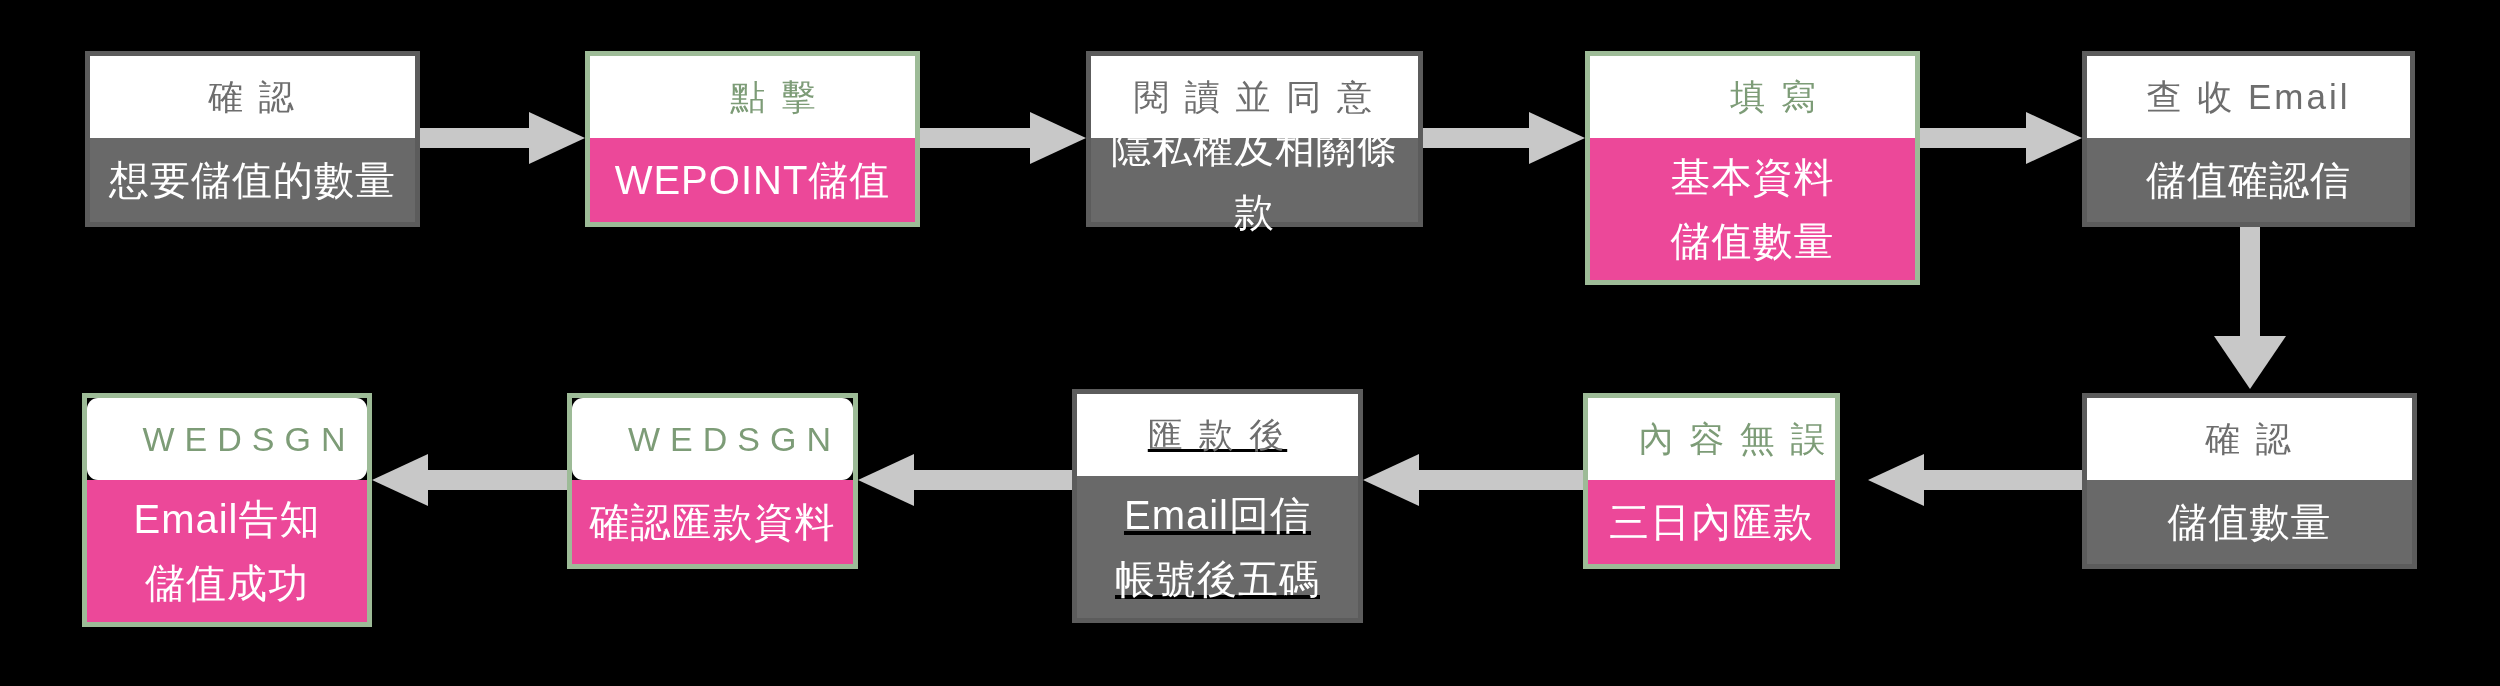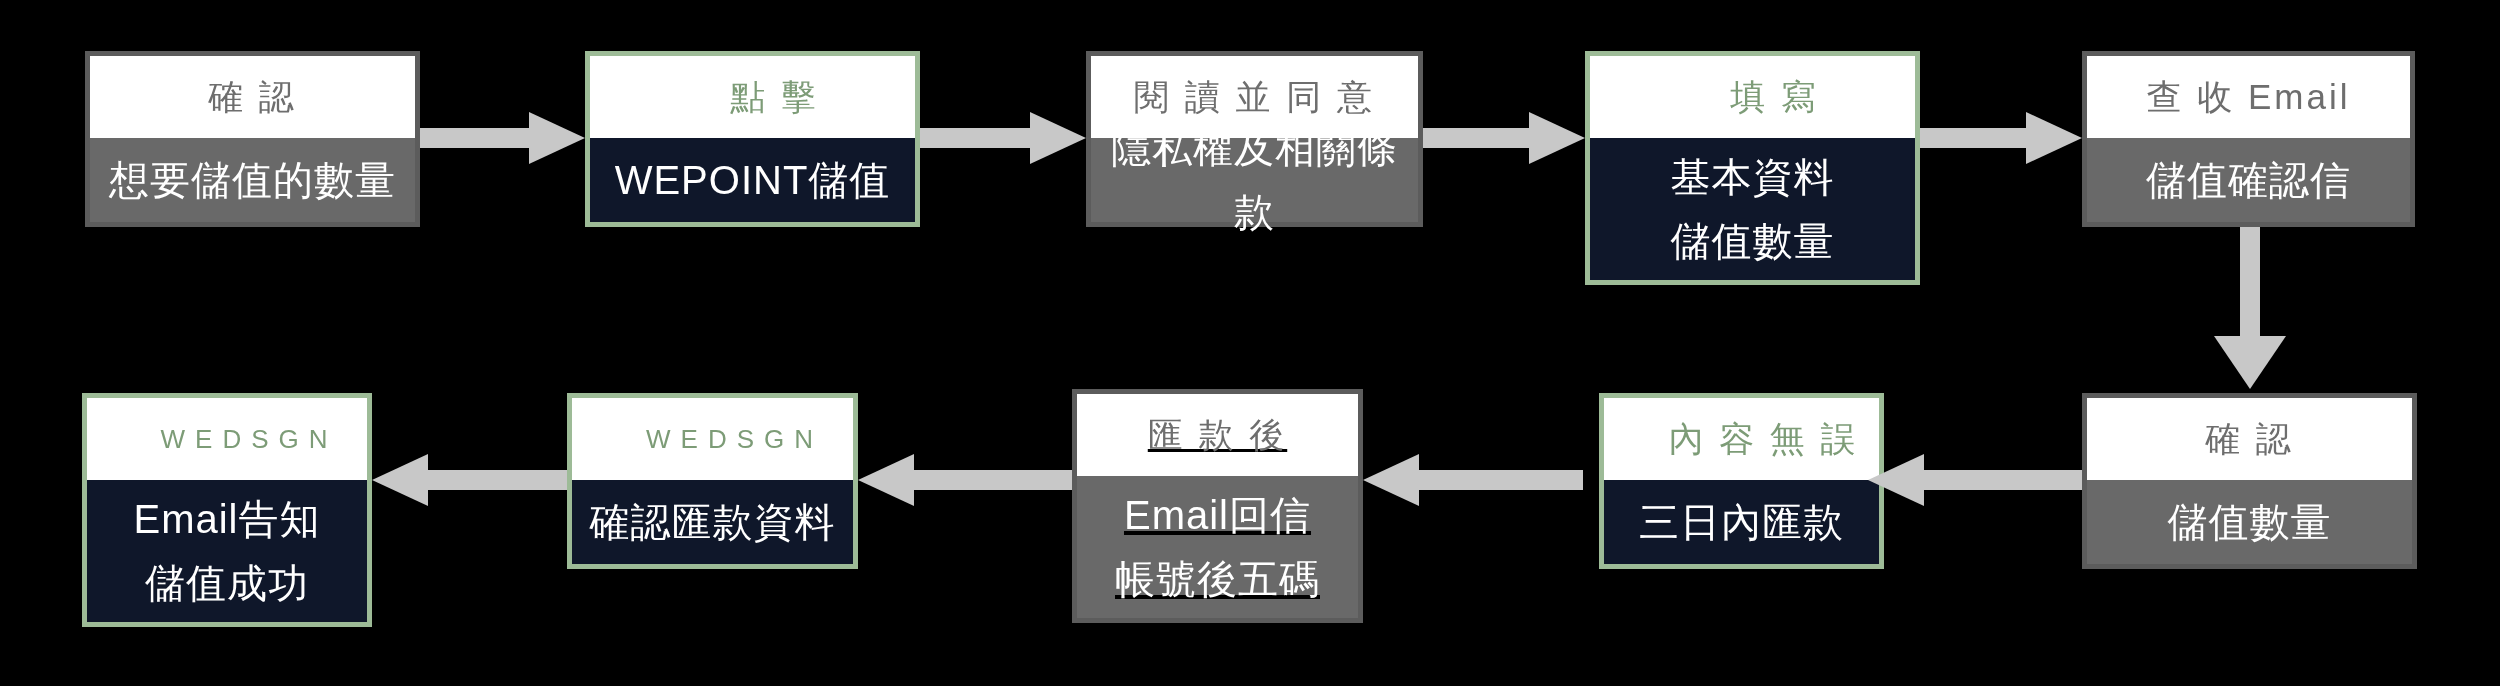--- a/index.html
+++ b/index.html
@@ -38,22 +38,22 @@
     letter-spacing:1px;
     line-height:64px;
   }
   .one-line .bd{height:84px;}
   .two-line .bd{height:142px;}
   .gray{border-color:#5c5c5c;}
   .gray .hd{color:#6e6e6e;}
   .gray .bd{background:#696969;}
   .green{border-color:#9dbb97;}
   .green .hd{color:#7d9c77;padding-left:44px;}
-  .green .bd{background:#0f172a;}
-  .latin-hd .hd{letter-spacing:10px;font-size:26px;}
+  .green .bd{background:#ec4899;}
+  .latin-hd .hd{letter-spacing:10px;font-size:34px;border-radius:11px;}
   .stem{position:absolute;background:#c8c8c8;}
   .head-right{
     position:absolute;width:0;height:0;
     border-top:26px solid transparent;
     border-bottom:26px solid transparent;
     border-left:56px solid #c8c8c8;
   }
   .head-left{
     position:absolute;width:0;height:0;
     border-top:26px solid transparent;
@@ -96,21 +96,21 @@
   <div class="node gray one-line" style="left:2082px;top:51px;width:333px;">
     <div class="hd">查 收 Email</div>
     <div class="bd">儲值確認信</div>
   </div>
 
   <div class="node gray one-line" style="left:2082px;top:393px;width:335px;">
     <div class="hd">確 認</div>
     <div class="bd">儲值數量</div>
   </div>
 
-  <div class="node green one-line" style="left:1583px;top:393px;width:285px;margin-left:16px;">
+  <div class="node green one-line" style="left:1583px;top:393px;width:257px;">
     <div class="hd">內 容 無 誤</div>
     <div class="bd">三日內匯款</div>
   </div>
 
   <div class="node gray two-line" style="left:1072px;top:389px;width:291px;text-decoration:underline;">
     <div class="hd">匯 款 後</div>
     <div class="bd">Email回信
 帳號後五碼</div>
   </div>
 

